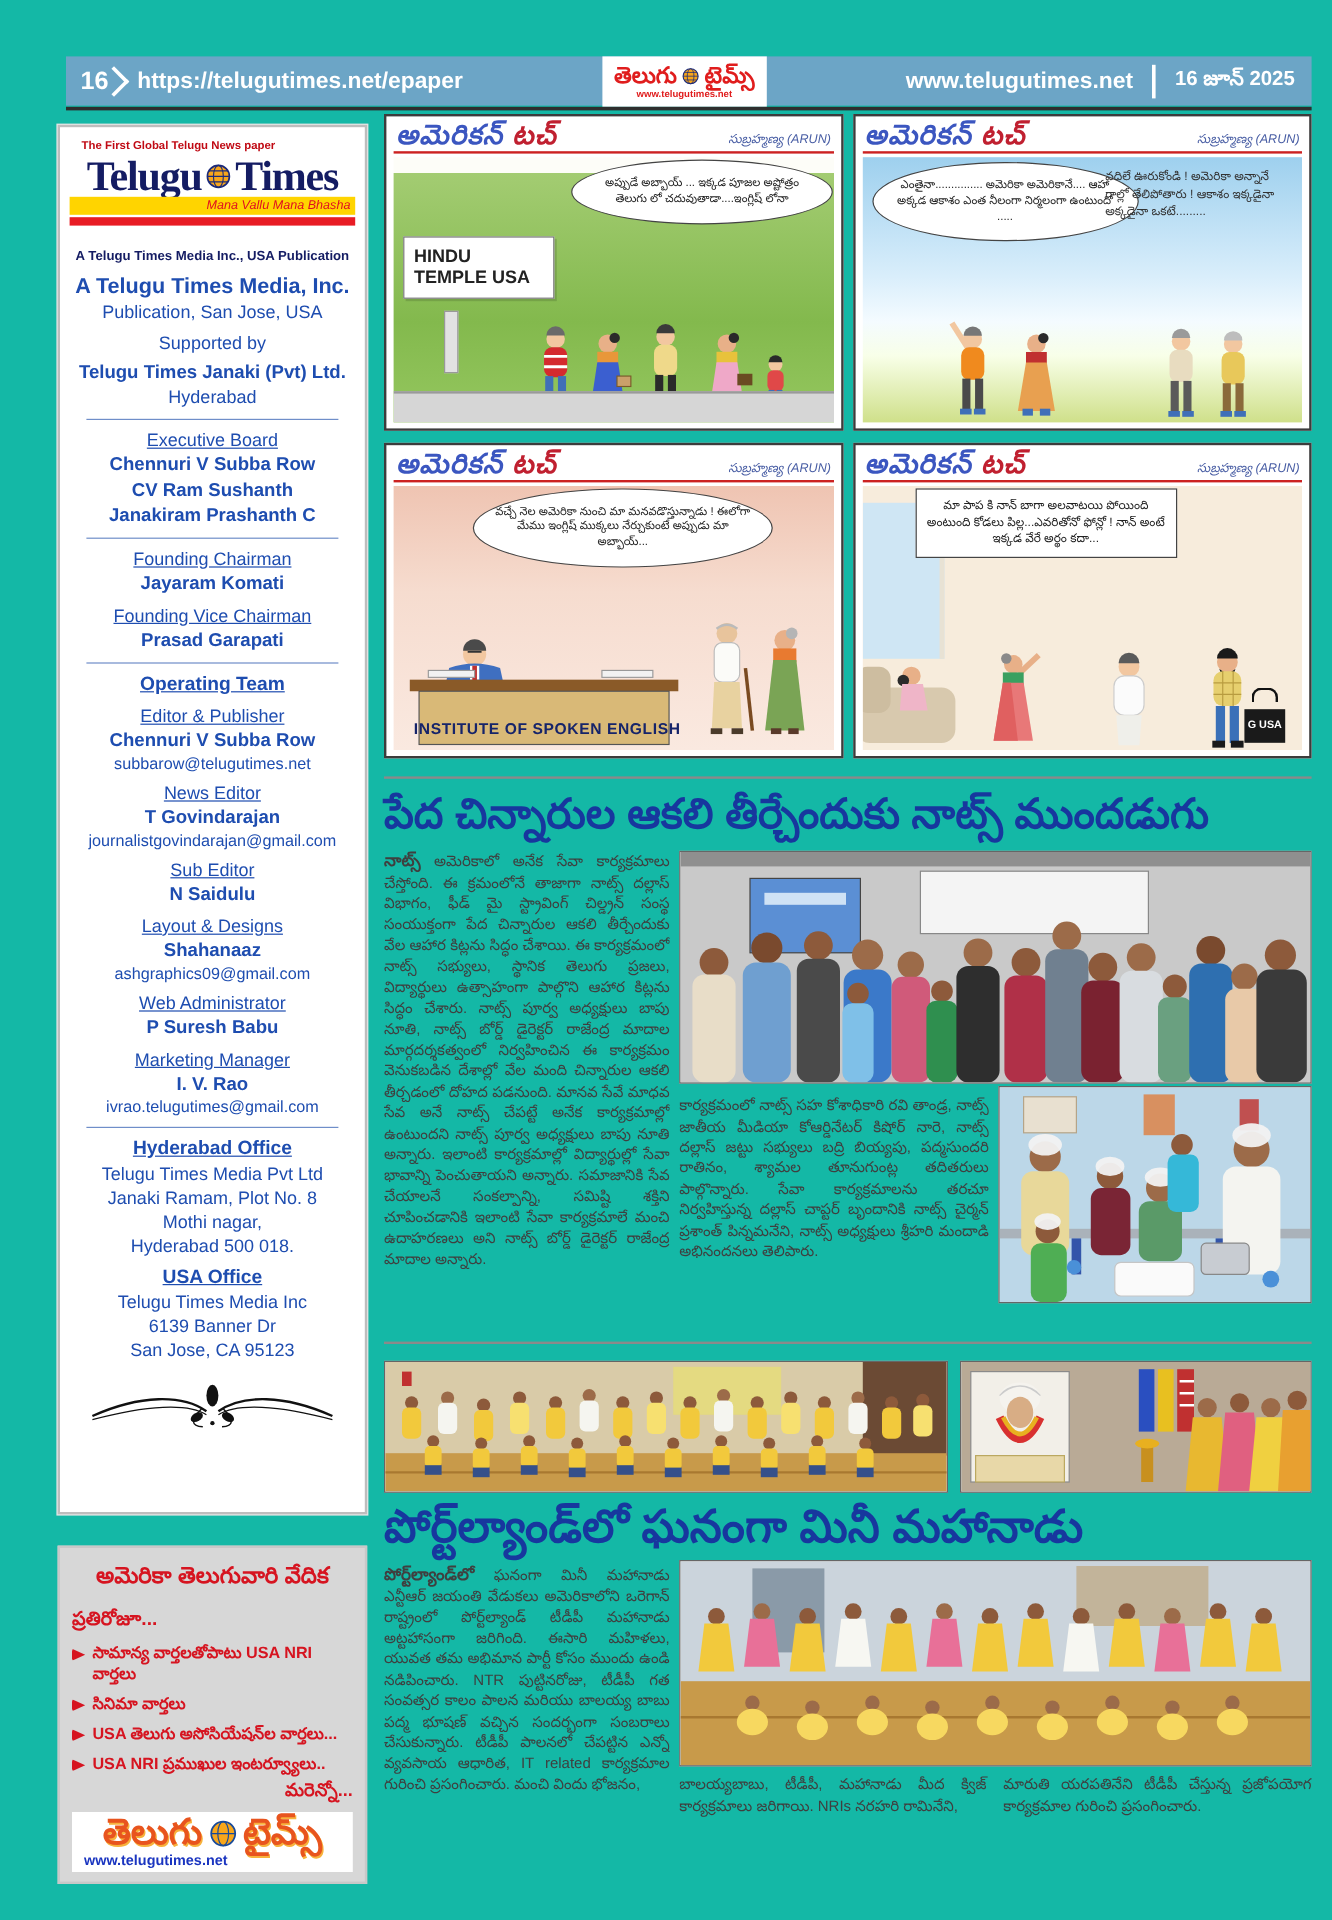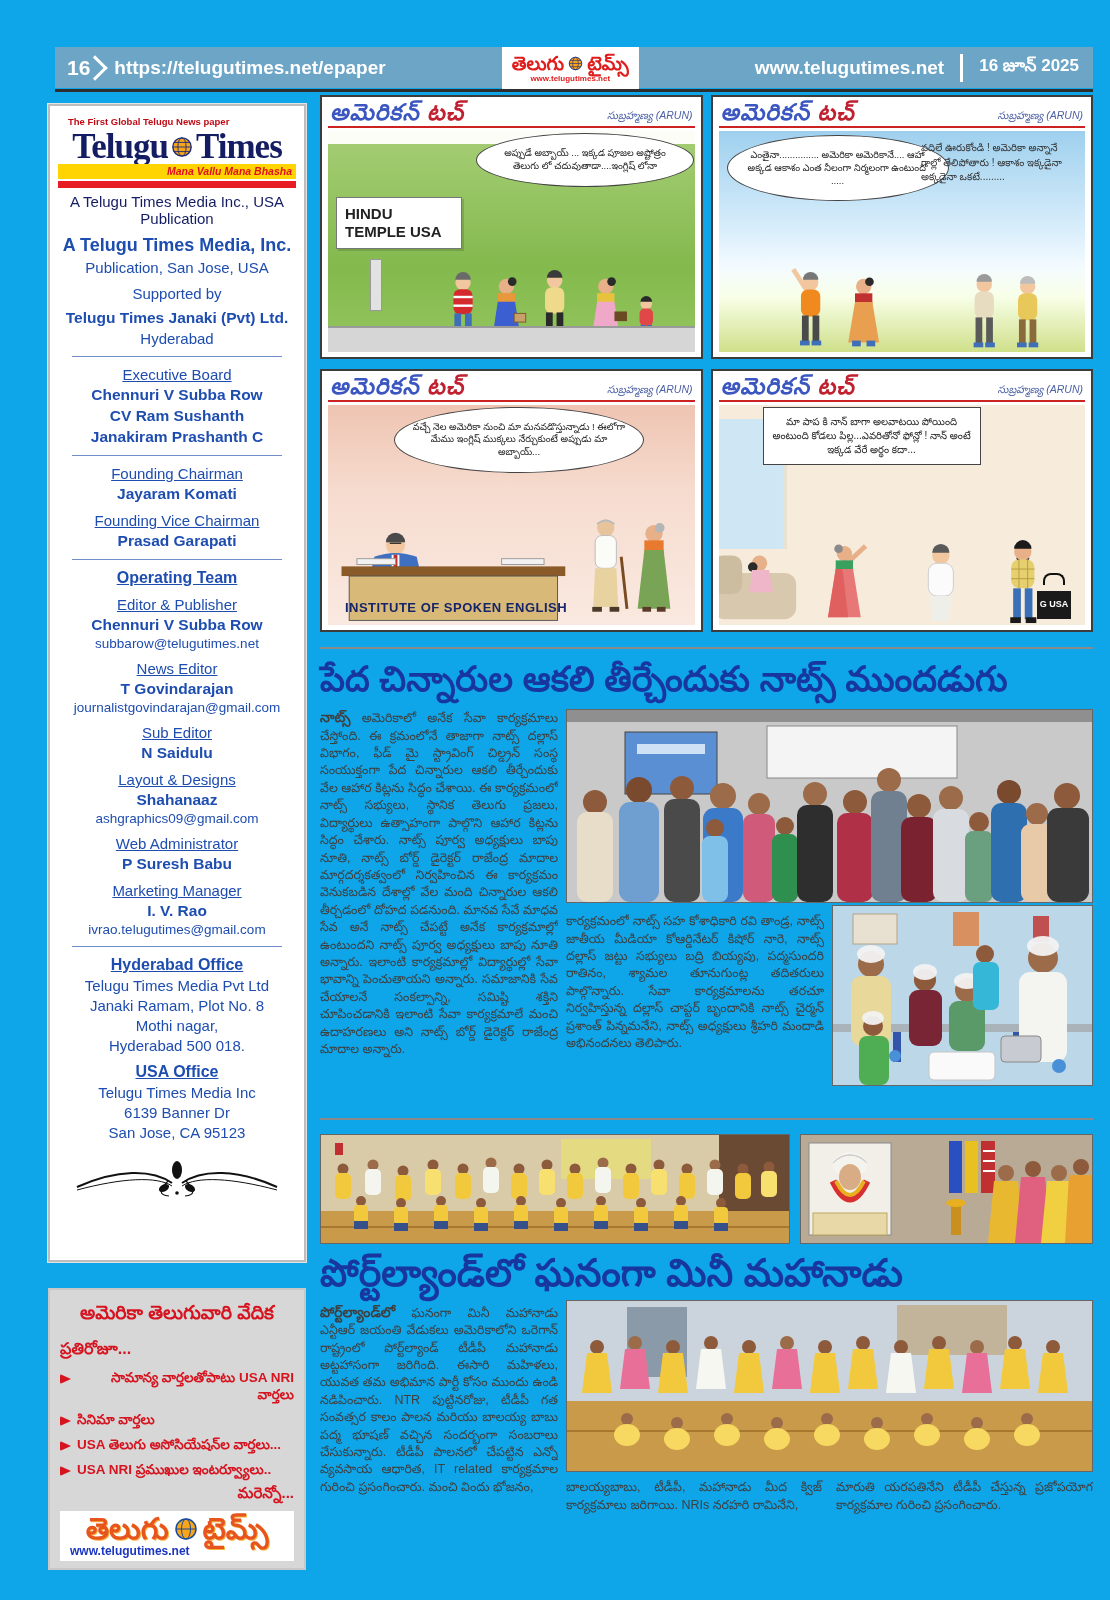--- a/index.html
+++ b/index.html
@@ -1,16 +1,16 @@
 <!DOCTYPE html>
 <html><head>
 <meta charset="utf-8">
 <style>
   html,body{margin:0;padding:0;background:#fff;}
-  #page{position:relative;width:1110px;height:1600px;background:#0ea5e9;overflow:hidden;
+  #page{position:relative;width:1110px;height:1600px;background:#14b8a6;overflow:hidden;
         font-family:"Liberation Sans",sans-serif;}
 
   
   .top-bar{position:absolute;left:55px;top:47px;width:1038px;height:41px;background:#6ca5c6;
            display:flex;align-items:center;color:#fff;}
   .top-line{position:absolute;left:55px;top:89px;width:1038px;height:3px;background:#2e2e2e;}
   .pagenum{font-size:21px;font-weight:bold;margin-left:12px;}
   .chev-arrow{width:15px;height:15px;border-top:3px solid #fff;border-right:3px solid #fff;
               transform:rotate(45deg);margin-left:-4px;margin-right:10px;}
   .top-url{font-size:19px;font-weight:bold;}
@@ -25,42 +25,42 @@
 
   
   .sidebar{position:absolute;left:48px;top:104px;width:258px;height:1158px;background:#fff;
            border:2px solid #bdbdbd;box-shadow:0 0 0 1px #e4e4e4;padding:10px 6px;box-sizing:border-box;
            text-align:center;color:#1e4db0;}
   .mast-tagline{color:#c00a14;font-size:9.5px;font-weight:bold;text-align:left;margin-left:12px;}
   .mast-row{display:flex;align-items:center;justify-content:center;gap:3px;margin-top:2px;}
   .mast-word{font-family:"Liberation Serif",serif;font-weight:bold;color:#141c63;font-size:35px;
              letter-spacing:-1px;line-height:1;}
   .mast-yellow{height:15px;background:#ffd400;margin:0 2px;position:relative;}
-  .mast-motto{position:absolute;right:4px;top:0;color:#e01020;font-style:italic;font-weight:bold;
+  .mast-motto{position:absolute;right:4px;top:0;color:#e01020;font-style:italic;font-weight:normal;
               font-size:10.5px;line-height:15px;text-align:right;}
   .mast-red{height:7px;background:#e81c24;margin:2px 2px 0;}
-  .mast-sub{font-size:15px;font-weight:normal;color:#141c63;margin-top:5px;}
+  .mast-sub{font-size:11px;font-weight:bold;color:#141c63;margin-top:20px;}
   .sb-div{border-top:1px solid #6f8ec9;margin:9px 16px;}
   .sb-big{font-size:18px;font-weight:bold;margin-top:8px;}
   .sb-med{font-size:15px;margin-top:3px;}
   .sb-bold{font-size:15.5px;font-weight:bold;margin-top:3px;}
   .sb-u{font-size:15px;text-decoration:underline;margin-top:9px;}
   .sb-ub{font-size:16px;font-weight:bold;text-decoration:underline;margin-top:9px;}
   .sb-mail{font-size:13.5px;margin-top:2px;}
   .flourish{margin-top:16px;}
 
   
   .promo{position:absolute;left:48px;top:1288px;width:258px;height:282px;background:#d7d7d7;
          border:2px solid #c8c8c8;box-sizing:border-box;padding:12px 10px 8px;}
   .promo-title{text-align:center;color:#d61420;font-weight:bold;font-size:19px;}
   .promo-lead{color:#d61420;font-weight:bold;font-size:16px;margin-top:12px;}
   .promo-item{display:flex;align-items:flex-start;gap:6px;margin-top:8px;}
   .arrow-bullet{width:0;height:0;border-left:11px solid #d61420;border-top:5px solid transparent;
                 border-bottom:5px solid transparent;margin-top:4px;flex:none;border-radius:2px;}
-  .promo-item-text{color:#d61420;font-weight:bold;font-size:13.5px;line-height:1.25;text-align:right;}
+  .promo-item-text{color:#d61420;font-weight:bold;font-size:13.5px;line-height:1.25;text-align:left;}
   .promo-more{text-align:right;color:#d61420;font-weight:bold;font-size:15px;margin-top:6px;}
   .promo-logo{background:#fff;margin-top:6px;padding:3px 6px;}
   .promo-logo-row{display:flex;align-items:center;gap:5px;justify-content:center;}
   .promo-logo-word{color:#e8541e;font-weight:bold;font-size:30px;line-height:1;
                    text-shadow:1px 1px 0 #f7b23c;}
   .promo-logo-site{color:#1a35c0;font-weight:bold;font-size:12px;text-align:left;margin-left:4px;}
 
   
   .comics{position:absolute;left:320px;top:95px;width:773px;height:537px;
           display:grid;grid-template-columns:1fr 1fr;grid-template-rows:1fr 1fr;gap:10px 8px;}

